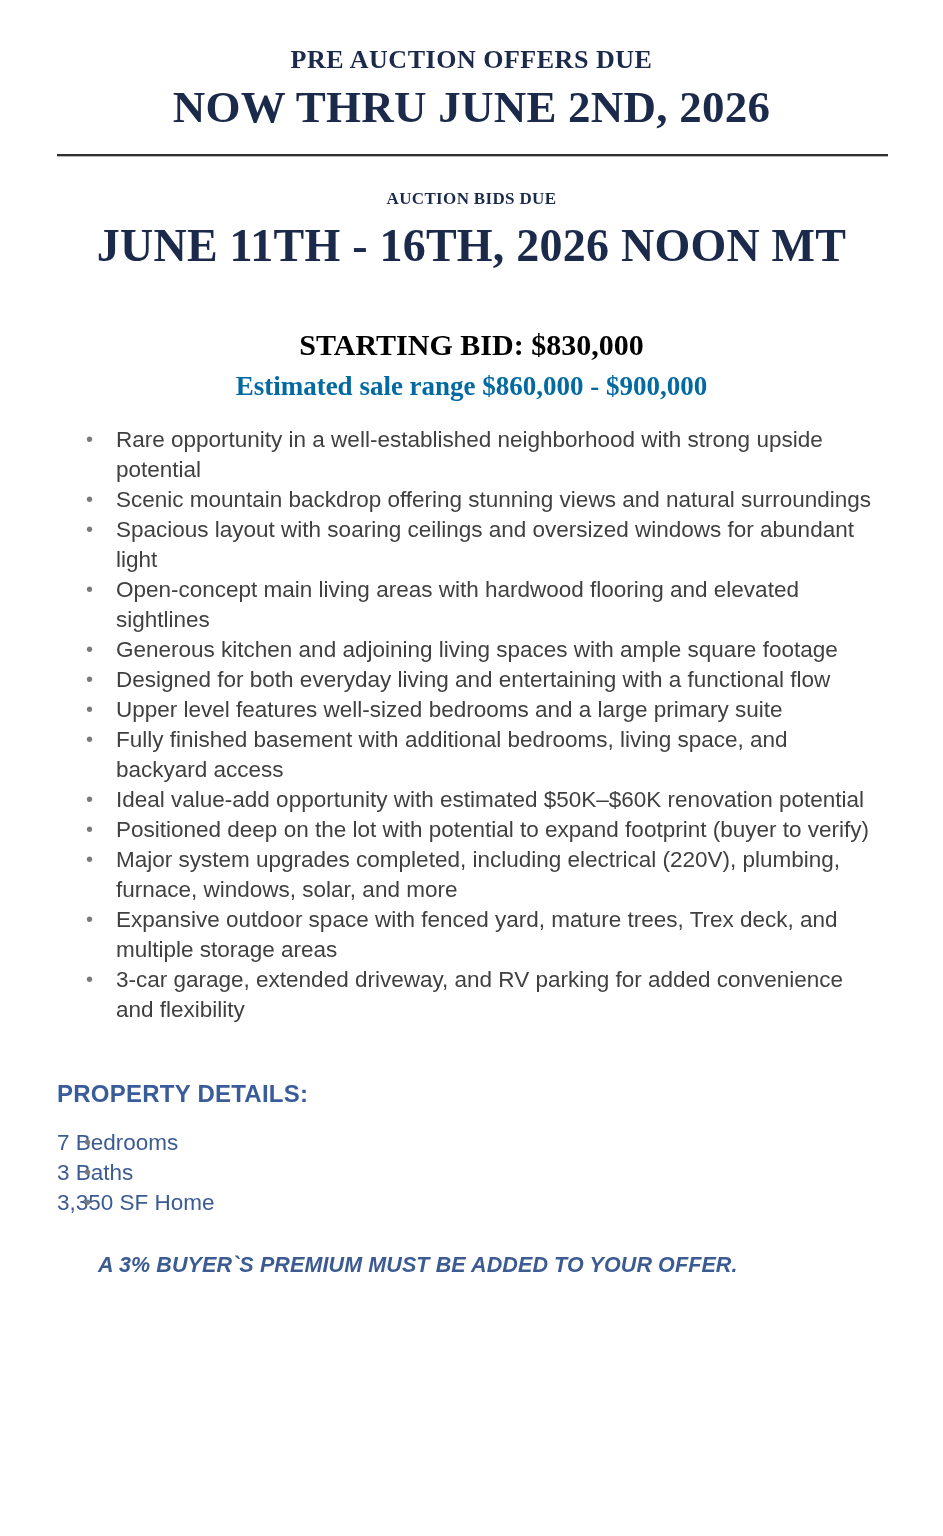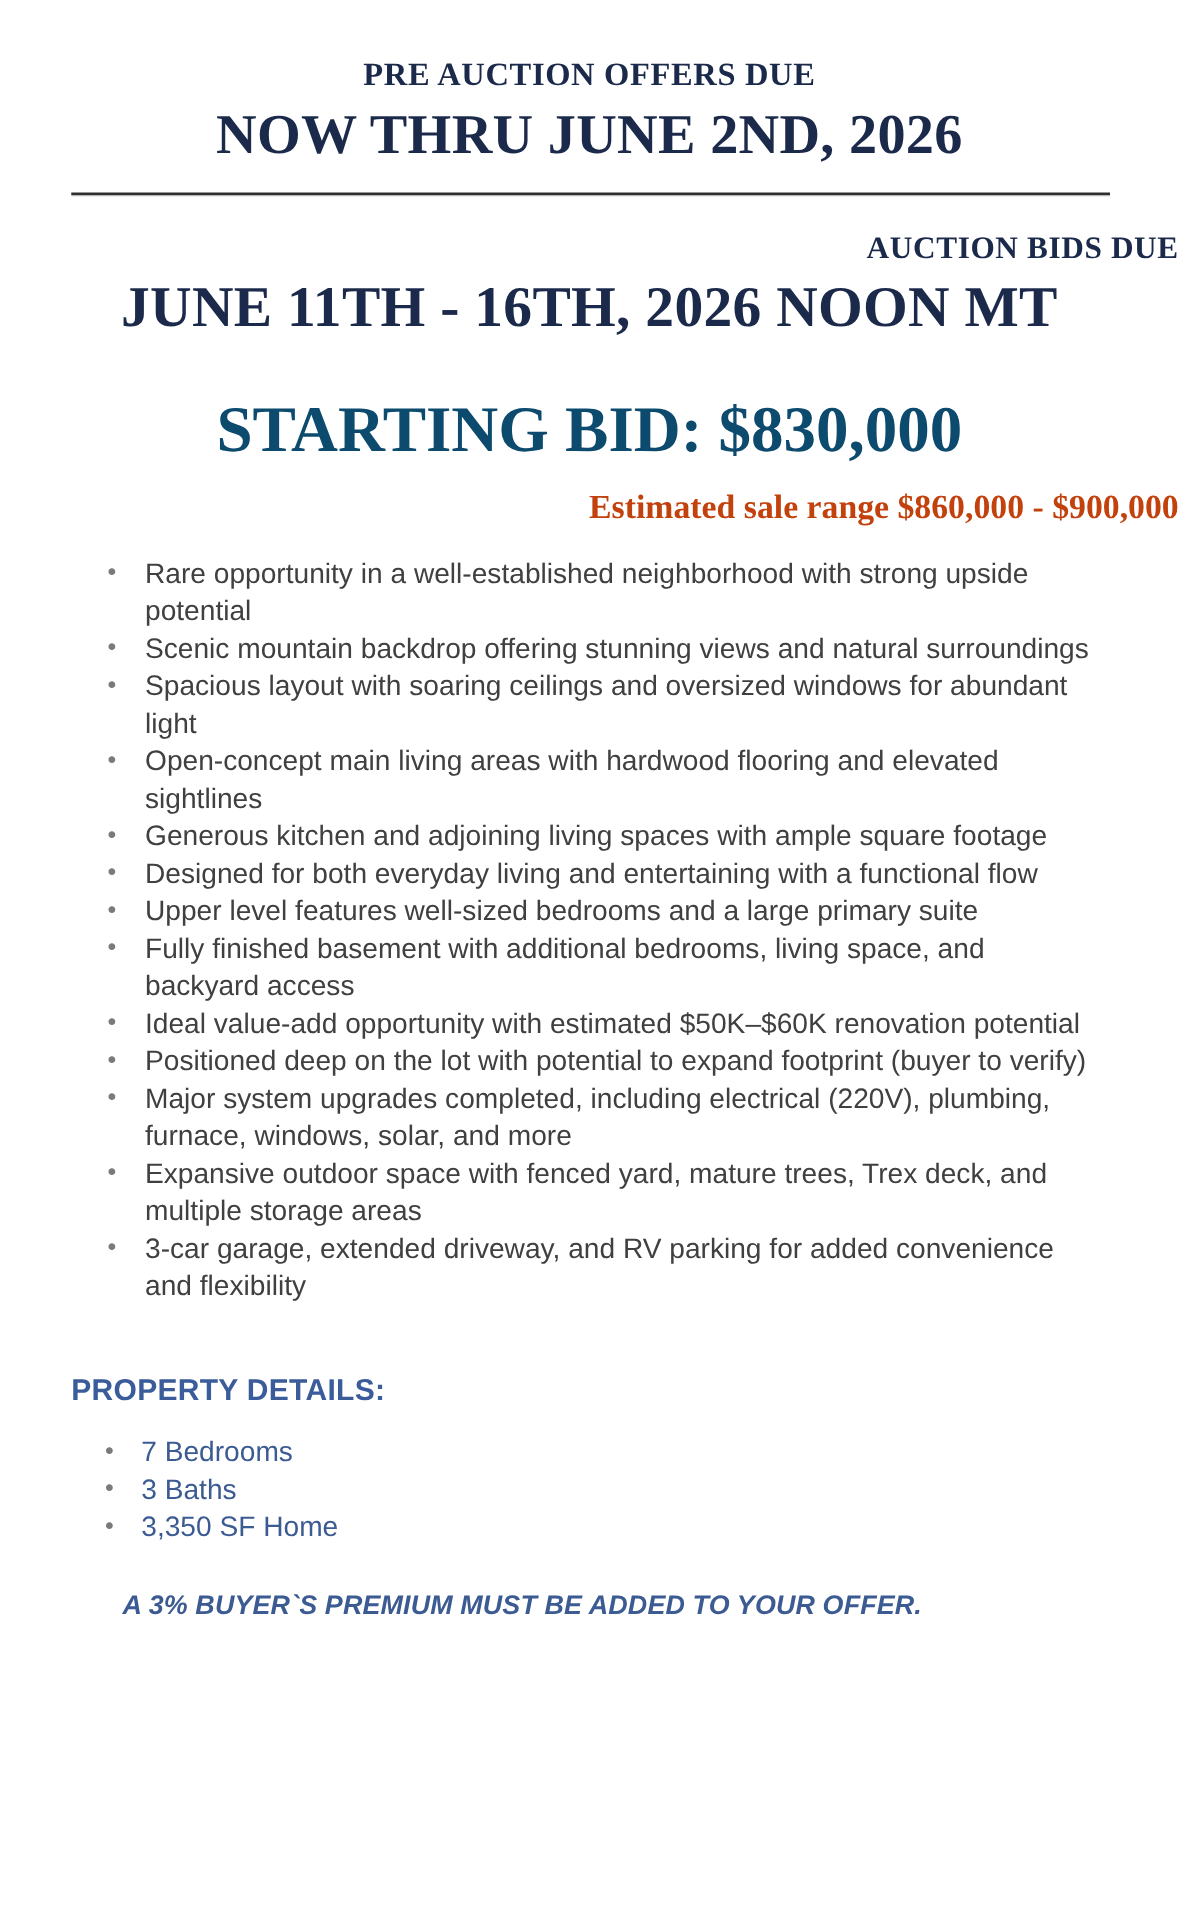--- a/index.html
+++ b/index.html
@@ -57,48 +57,47 @@
   }
   .divider {
     height: 0;
     border-top: 2px solid #2f2f2f;
     border-bottom: 1px solid #b9b9b9;
     width: 831px;
   }
 
   #auction-bids-block { padding-top: 26px; }
   #auction-bids-block .kicker {
-    font-size: 25px;
+    font-size: 17px;
     line-height: 31px;
-    text-align: right;
   }
   #auction-bids-block .bigline {
     font-size: 46px;
     line-height: 56px;
     margin-top: 4px;
   }
 
   #starting-bid-block { padding-top: 48px; }
   .starting-bid {
     font-family: "Liberation Serif", serif;
     font-weight: bold;
-    font-size: 52px;
+    font-size: 30px;
     line-height: 46px;
-    color: #0c4a6e;
+    color: #000000;
     text-align: center;
     white-space: nowrap;
   }
   .sale-range {
     font-family: "Liberation Serif", serif;
     font-weight: bold;
     font-size: 27px;
     line-height: 36px;
-    color: #c2410c;
-    text-align: right;
-    margin-top: 19px;
+    color: #0369a1;
+    text-align: center;
+    margin-top: 0;
     white-space: nowrap;
   }
 
   
   .features {
     margin: 21px 0 0 0;
     padding: 0 58px 0 0;
     list-style: none;
   }
   .features li {
@@ -132,21 +131,21 @@
   .details {
     margin: 21px 0 0 0;
     padding: 0;
     list-style: none;
   }
   .details li {
     position: relative;
     color: #3b5b92;
     font-size: 22.5px;
     line-height: 30px;
-    padding-left: 113px;
+    padding-left: 57px;
   }
   .details li::before {
     content: "\2022";
     position: absolute;
     left: 84px;
     top: -1px;
     color: #7a7a7a;
     font-size: 20px;
     line-height: 30px;
   }

